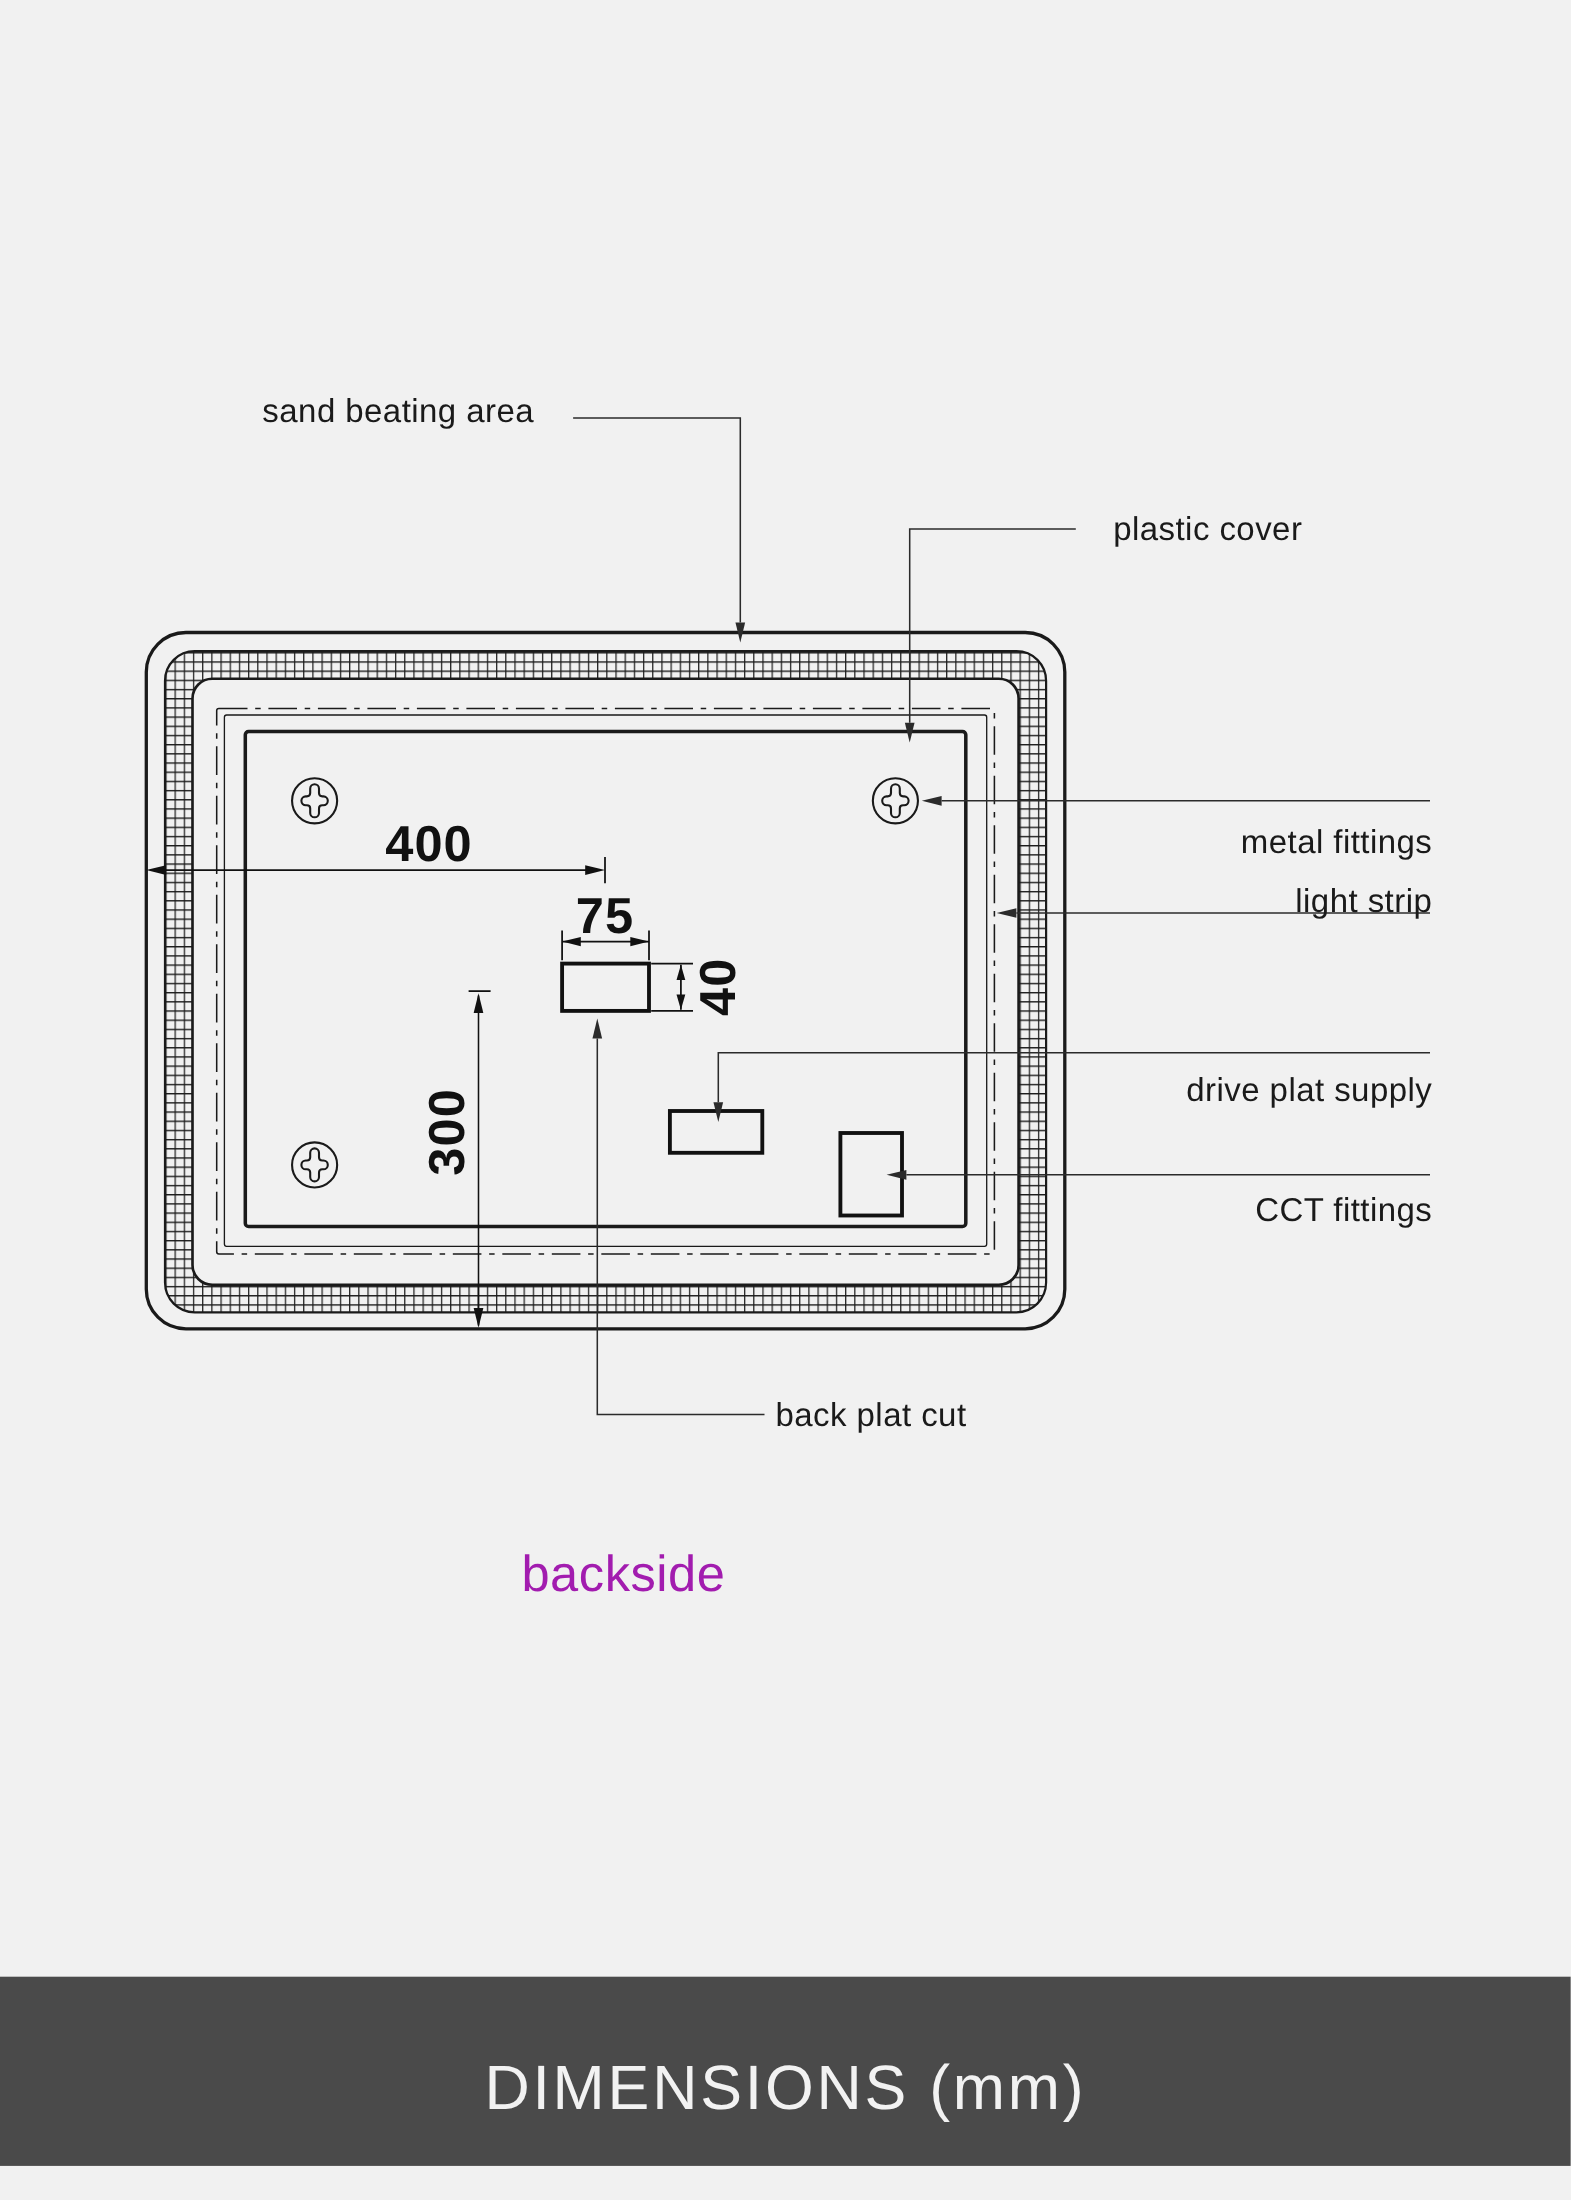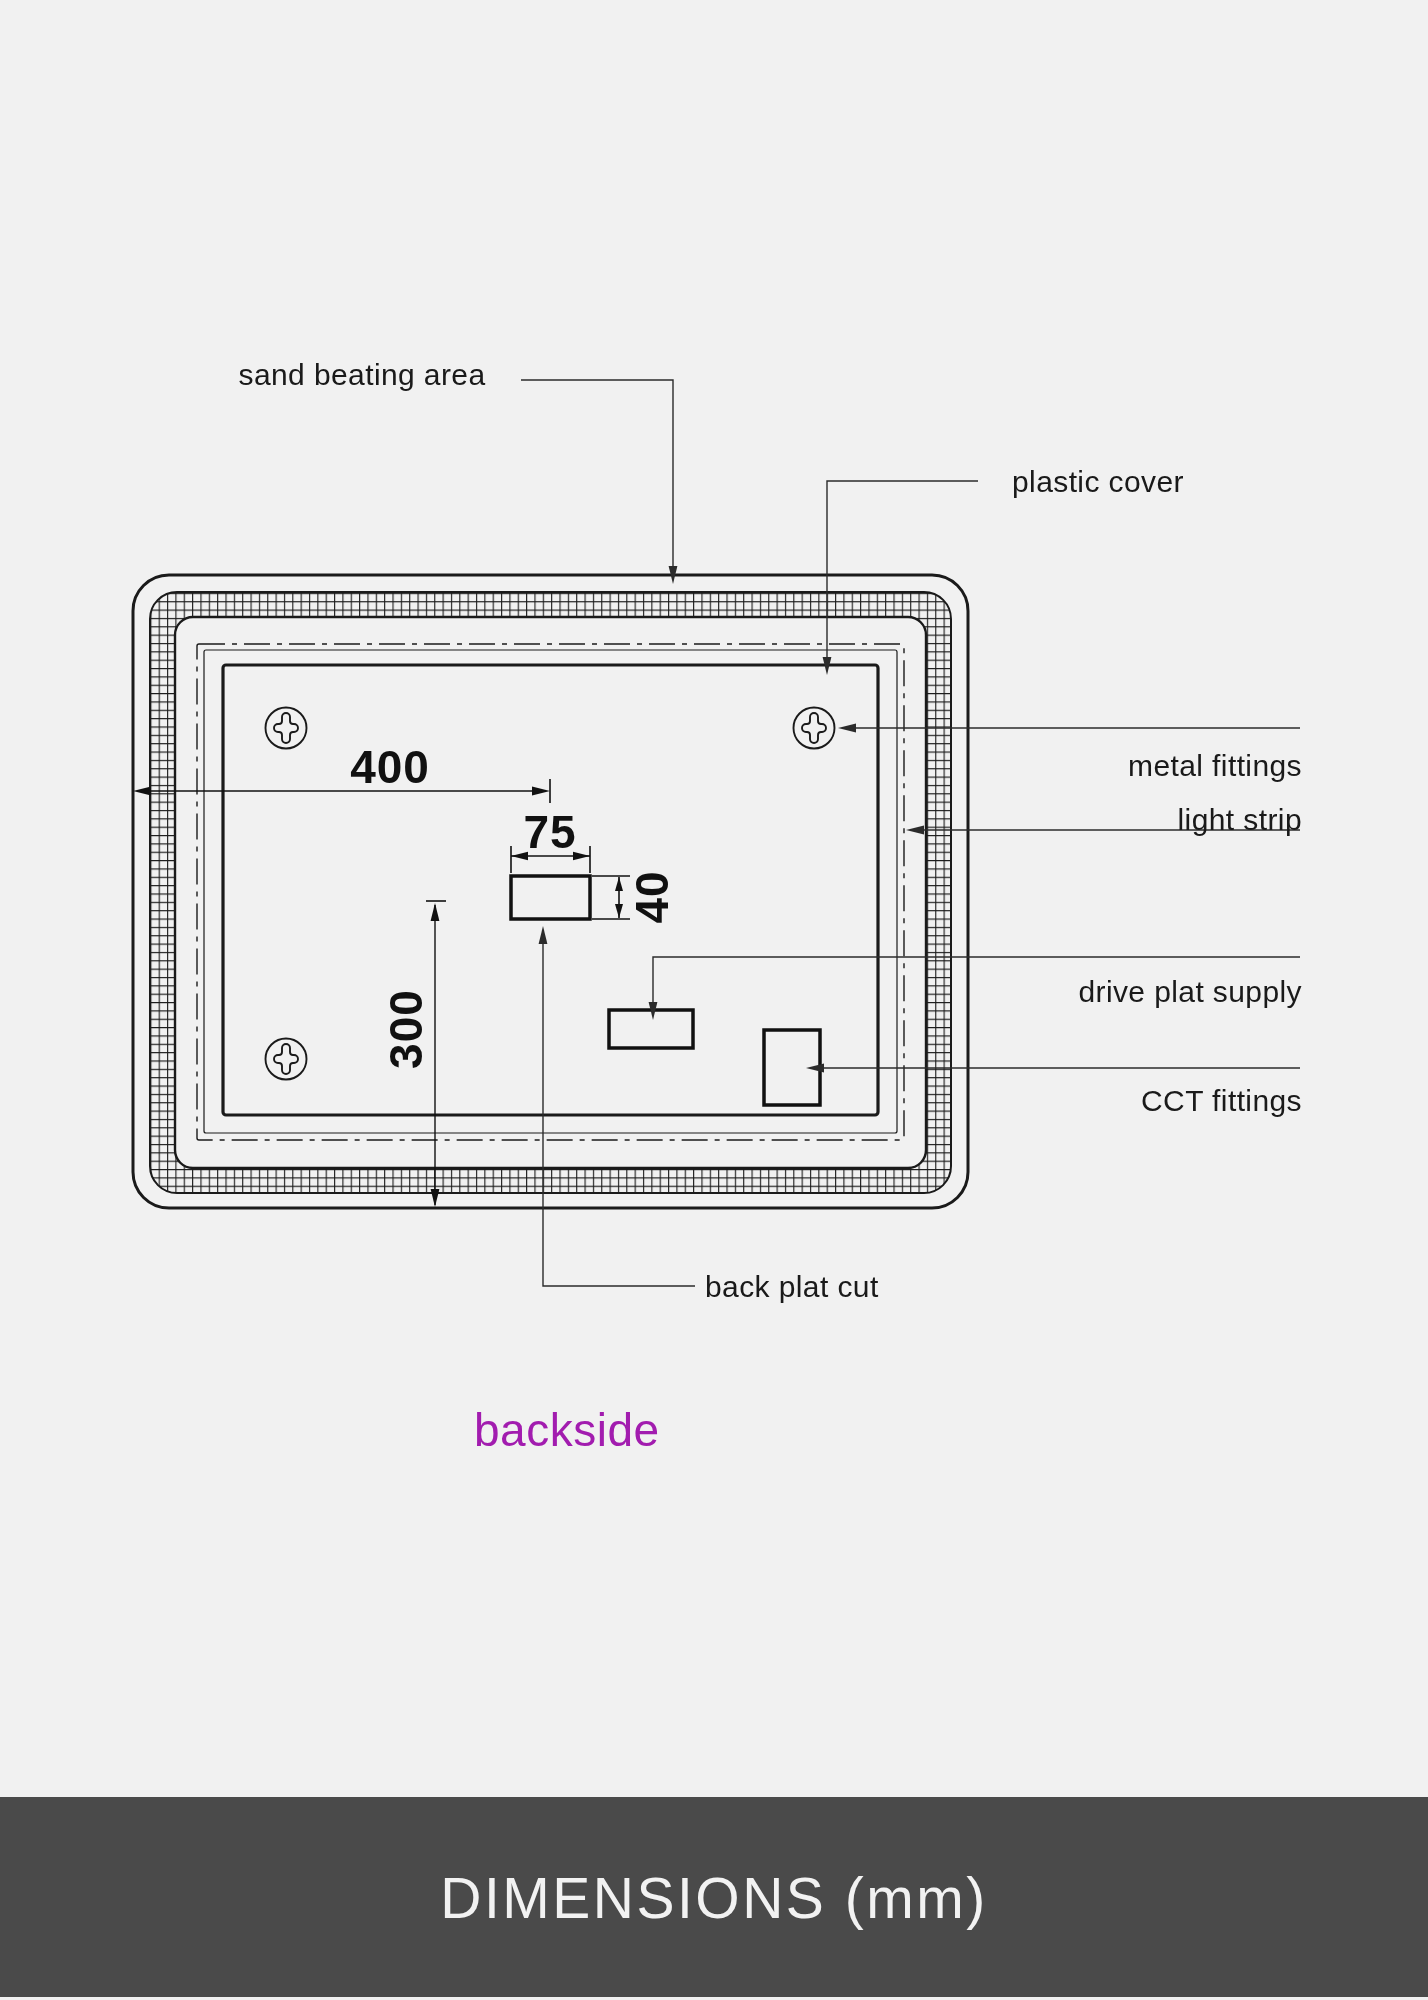--- a/index.html
+++ b/index.html
@@ -18,21 +18,21 @@
   .dim{
     position:absolute;color:#111;font-weight:700;font-size:46px;line-height:46px;
     text-align:center;letter-spacing:1px;
   }
   .dim.vert{transform:translate(-50%,-50%) rotate(-90deg);transform-origin:center center;}
   .view-label{
     position:absolute;left:474px;top:1405px;font-size:46px;line-height:50px;
     color:#a21caf;letter-spacing:0.5px;
   }
   .footer{
-    position:absolute;left:0;top:1797px;width:1428px;height:200px;
+    position:absolute;left:0;top:1797px;width:1428px;height:172px;
     background:var(--footer-bg);
   }
   .footer .title{
     width:100%;height:203px;line-height:203px;text-align:center;
     color:var(--footer-text);font-size:57px;letter-spacing:2.5px;font-weight:400;
   }
 </style>
 </head>
 <body>
 

